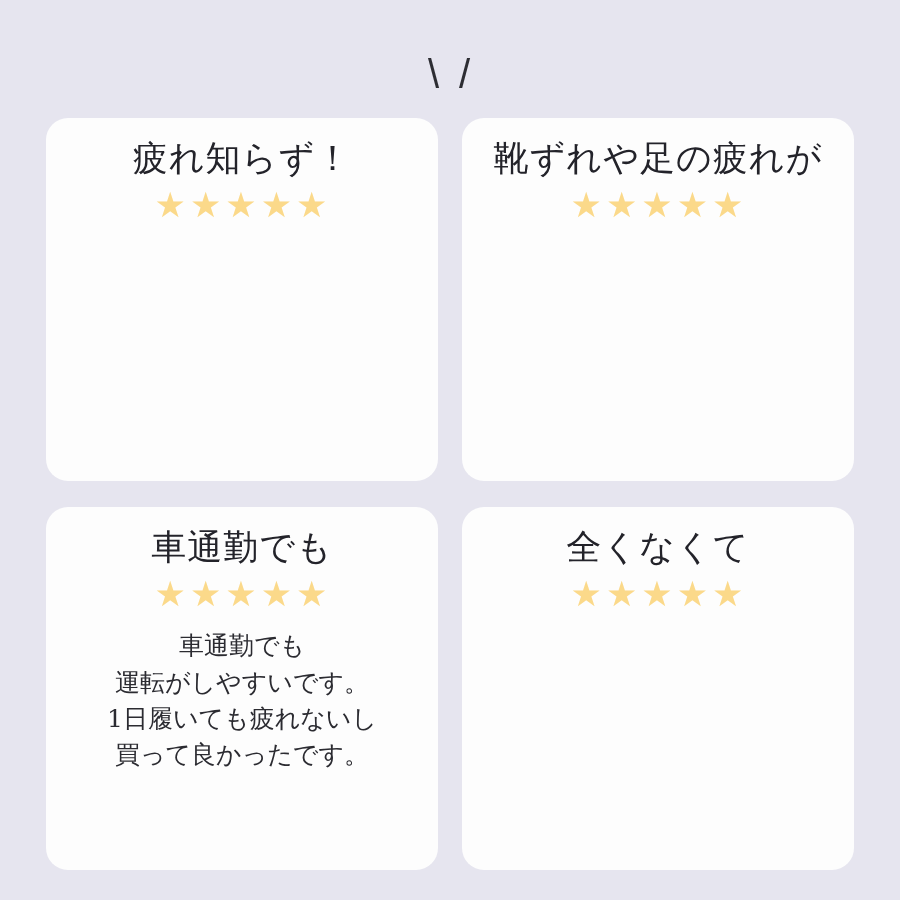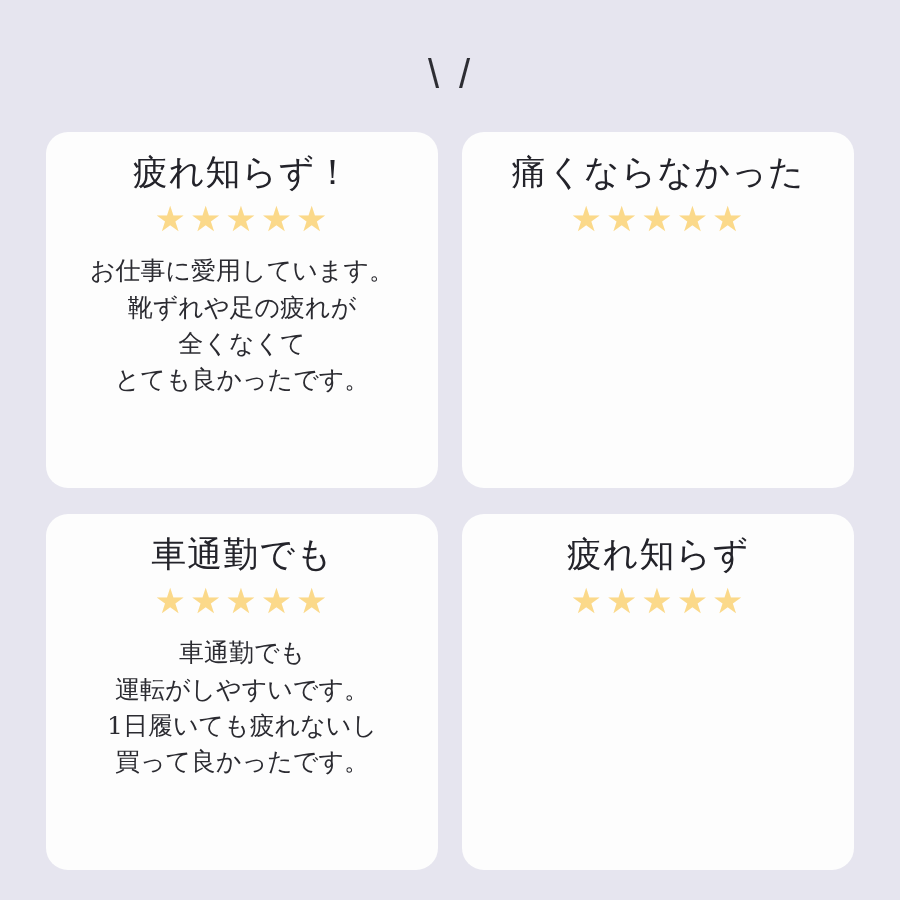--- a/index.html
+++ b/index.html
@@ -45,21 +45,20 @@
   }
   .headline-text {
     white-space: nowrap;
   }
   .grid {
     flex: 1;
     display: grid;
     grid-template-columns: 1fr 1fr;
     grid-template-rows: 1fr 1fr;
     gap: 26px 24px;
-    margin-top: 14px;
   }
   .card {
     background: #fdfdfd;
     border-radius: 22px;
     box-sizing: border-box;
     padding: 20px 18px 18px 18px;
     display: flex;
     flex-direction: column;
     align-items: center;
     justify-content: flex-start;
@@ -106,28 +105,24 @@
 
     <div class="card">
       <div class="card-title">疲れ知らず！</div>
       <div class="stars">
         <span>★</span>
         <span>★</span>
         <span>★</span>
         <span>★</span>
         <span>★</span>
       </div>
-      <div class="card-body">お仕事に愛用しています。
-靴ずれや足の疲れが
-全くなくて
-とても良かったです。</div>
     </div>
 
     <div class="card">
-      <div class="card-title">痛くならなかった</div>
+      <div class="card-title">靴ずれや足の疲れが</div>
       <div class="stars">
         <span>★</span>
         <span>★</span>
         <span>★</span>
         <span>★</span>
         <span>★</span>
       </div>
     </div>
 
     <div class="card">
@@ -139,21 +134,21 @@
         <span>★</span>
         <span>★</span>
       </div>
       <div class="card-body">車通勤でも
 運転がしやすいです。
 1日履いても疲れないし
 買って良かったです。</div>
     </div>
 
     <div class="card">
-      <div class="card-title">疲れ知らず</div>
+      <div class="card-title">全くなくて</div>
       <div class="stars">
         <span>★</span>
         <span>★</span>
         <span>★</span>
         <span>★</span>
         <span>★</span>
       </div>
     </div>
 
   </div>

